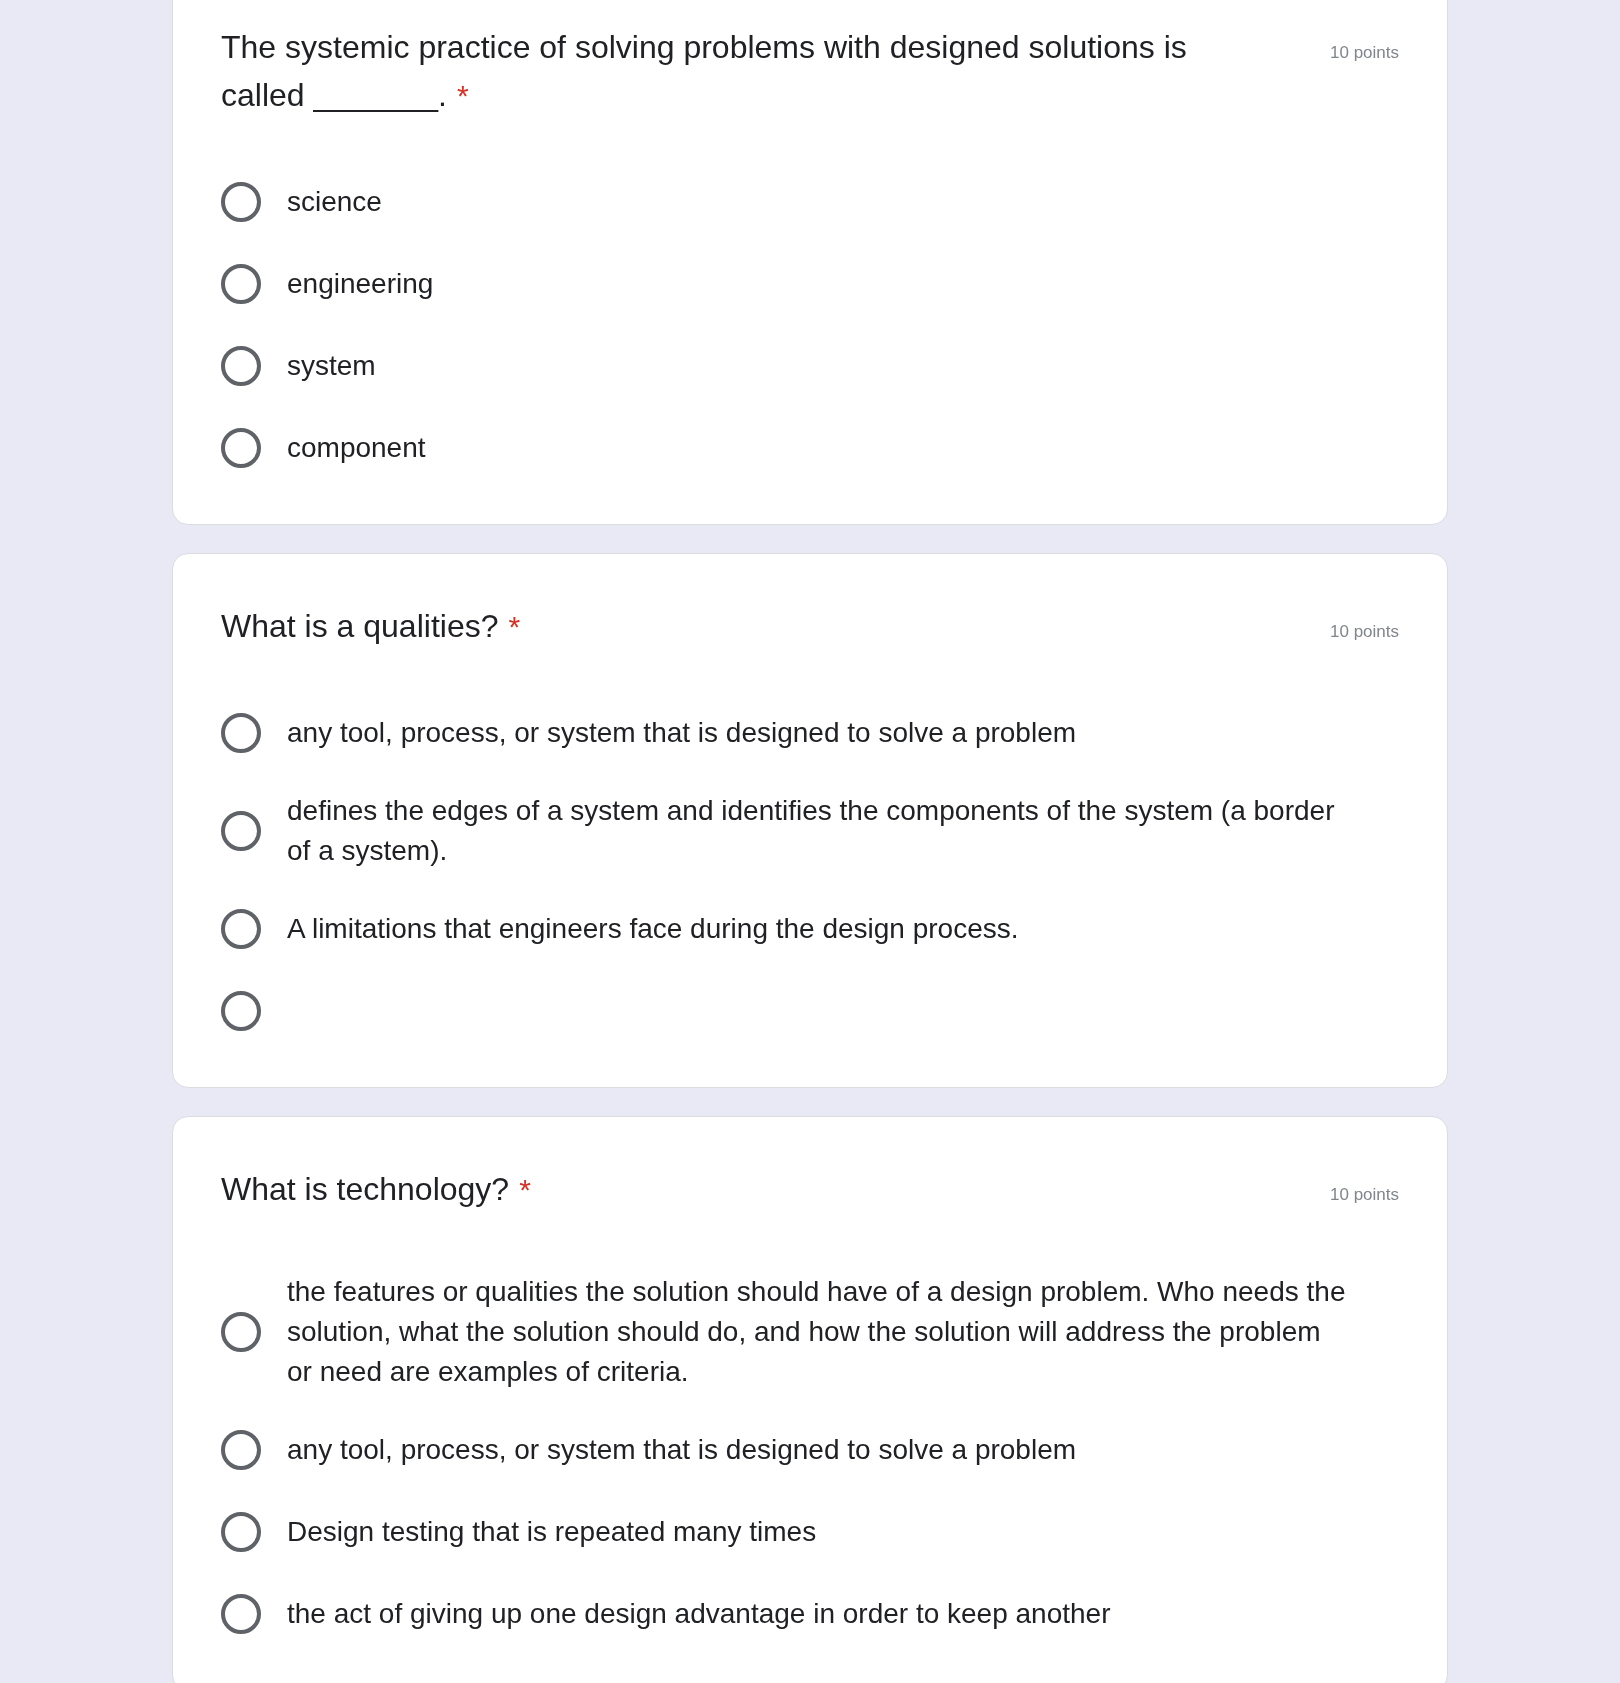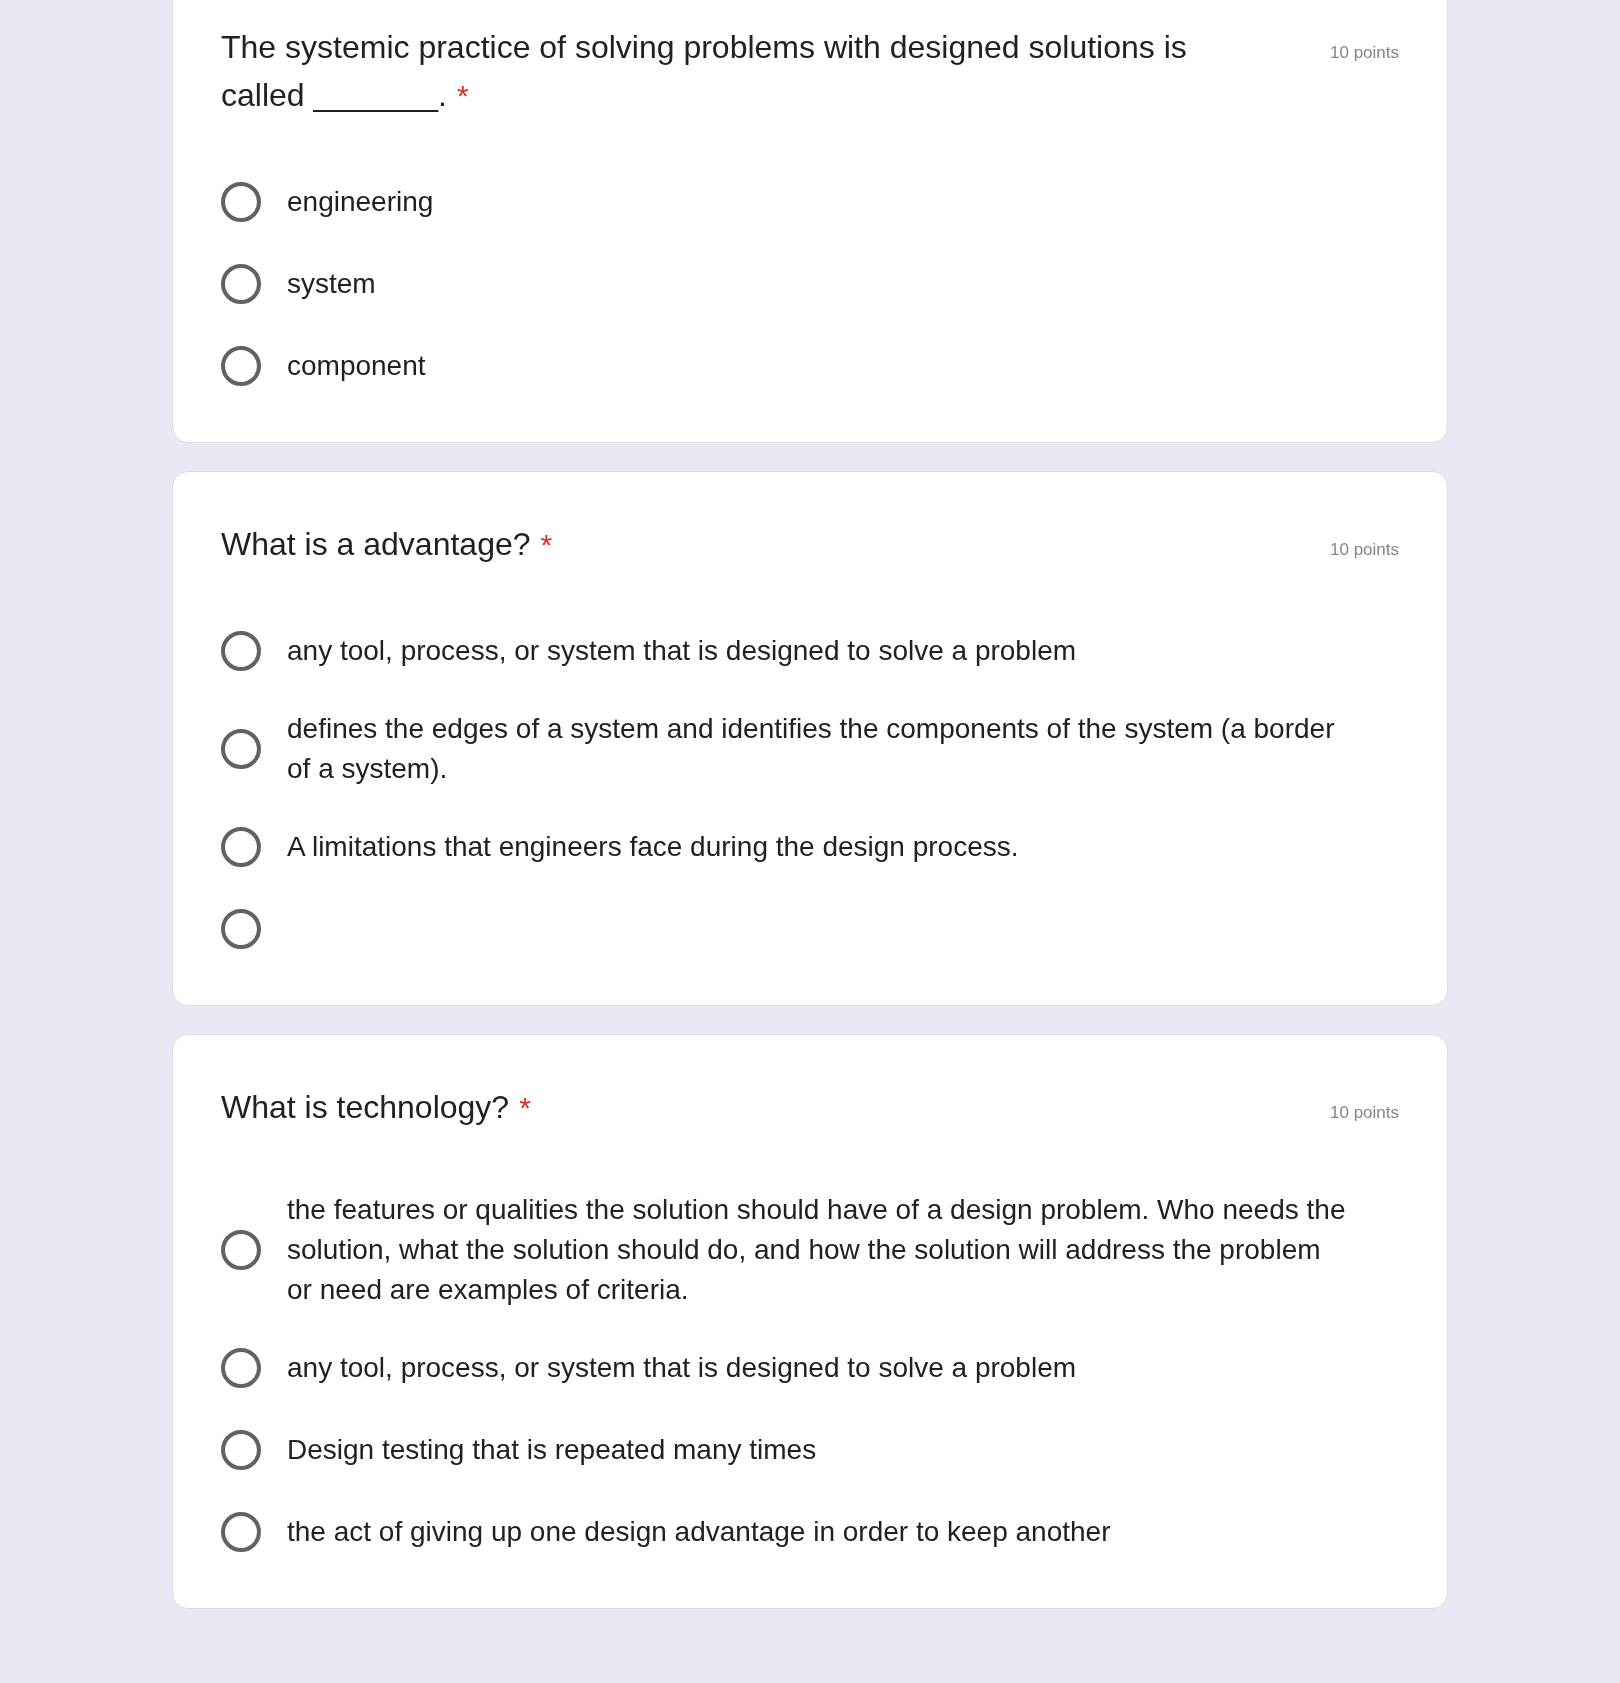--- a/index.html
+++ b/index.html
@@ -82,41 +82,45 @@
 </head>
 <body style="background: rgb(233, 232, 245);">
 
 <div class="cards" id="cards">
   <section class="card" style="background: rgb(255, 255, 255); border-color: rgb(218, 220, 224);">
     <div class="card-head">
       <div class="q-title"><span class="q-text" style="color: rgb(32, 33, 36);">The systemic practice of solving problems with designed solutions is called _______.</span><span class="req" style="color: rgb(217, 48, 37);">*</span></div>
       <div class="points" style="color: rgb(128, 134, 139);">10 points</div>
     </div>
     <div class="options">
+  <label class="option">
+    <span class="radio" style="border-color: rgb(95, 99, 104);"></span>
+    <span class="opt-text" style="color: rgb(32, 33, 36);">science</span>
+  </label>
 
   <label class="option">
     <span class="radio" style="border-color: rgb(95, 99, 104);"></span>
     <span class="opt-text" style="color: rgb(32, 33, 36);">engineering</span>
   </label>
 
   <label class="option">
     <span class="radio" style="border-color: rgb(95, 99, 104);"></span>
     <span class="opt-text" style="color: rgb(32, 33, 36);">system</span>
   </label>
 
   <label class="option">
     <span class="radio" style="border-color: rgb(95, 99, 104);"></span>
     <span class="opt-text" style="color: rgb(32, 33, 36);">component</span>
   </label>
 </div>
   </section>
 
   <section class="card" style="background: rgb(255, 255, 255); border-color: rgb(218, 220, 224);">
     <div class="card-head">
-      <div class="q-title"><span class="q-text" style="color: rgb(32, 33, 36);">What is a advantage?</span><span class="req" style="color: rgb(217, 48, 37);">*</span></div>
+      <div class="q-title"><span class="q-text" style="color: rgb(32, 33, 36);">What is a qualities?</span><span class="req" style="color: rgb(217, 48, 37);">*</span></div>
       <div class="points" style="color: rgb(128, 134, 139);">10 points</div>
     </div>
     <div class="options">
   <label class="option">
     <span class="radio" style="border-color: rgb(95, 99, 104);"></span>
     <span class="opt-text" style="color: rgb(32, 33, 36);">any tool, process, or system that is designed to solve a problem</span>
   </label>
 
   <label class="option">
     <span class="radio" style="border-color: rgb(95, 99, 104);"></span>

